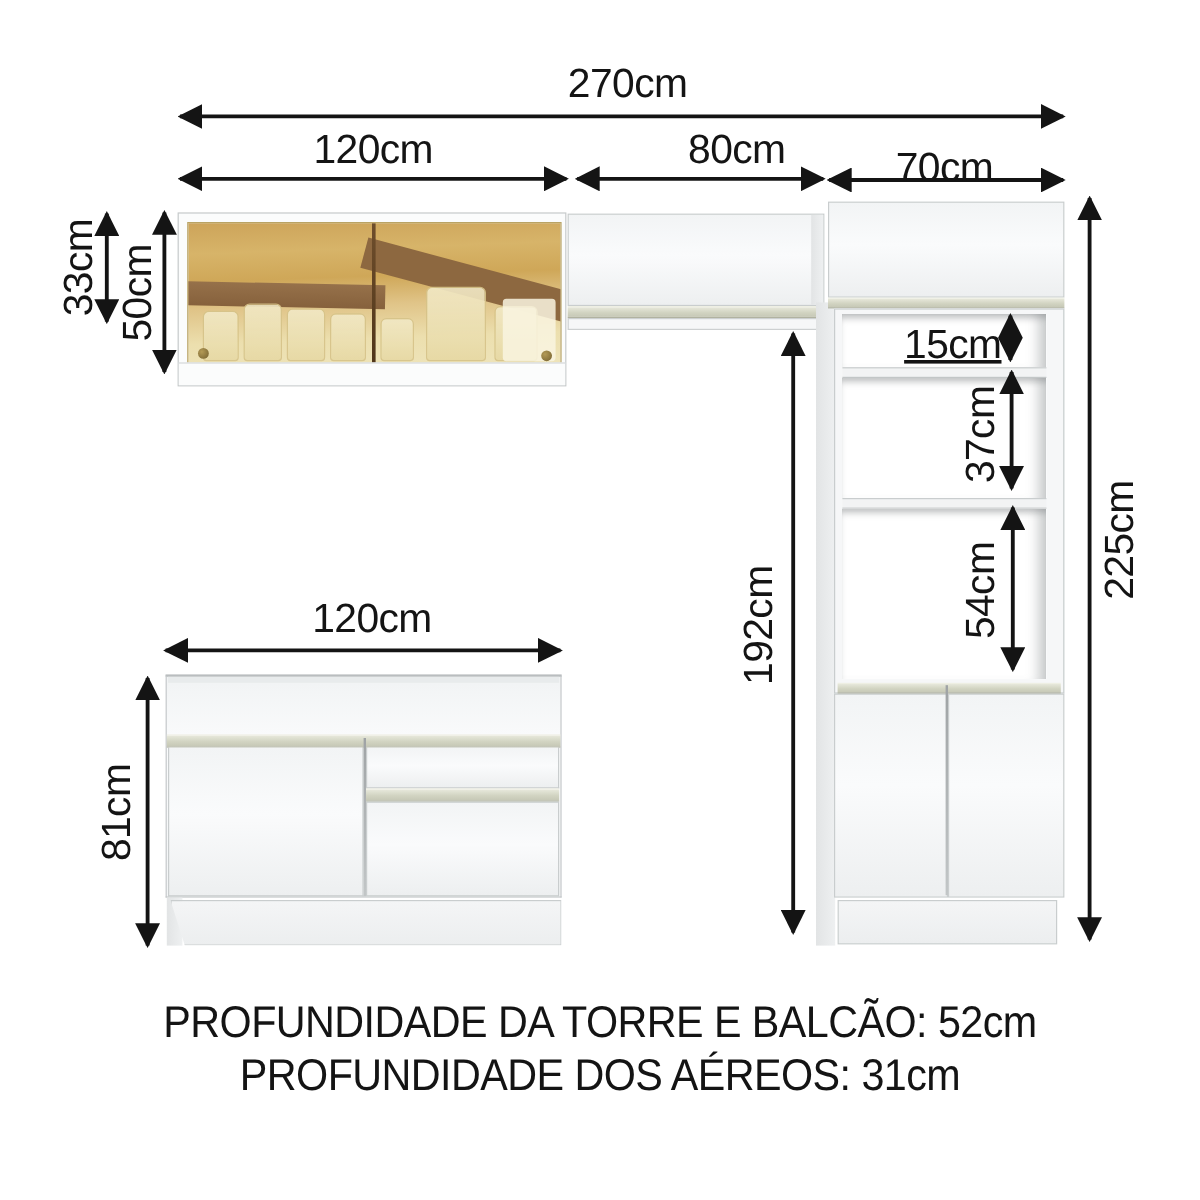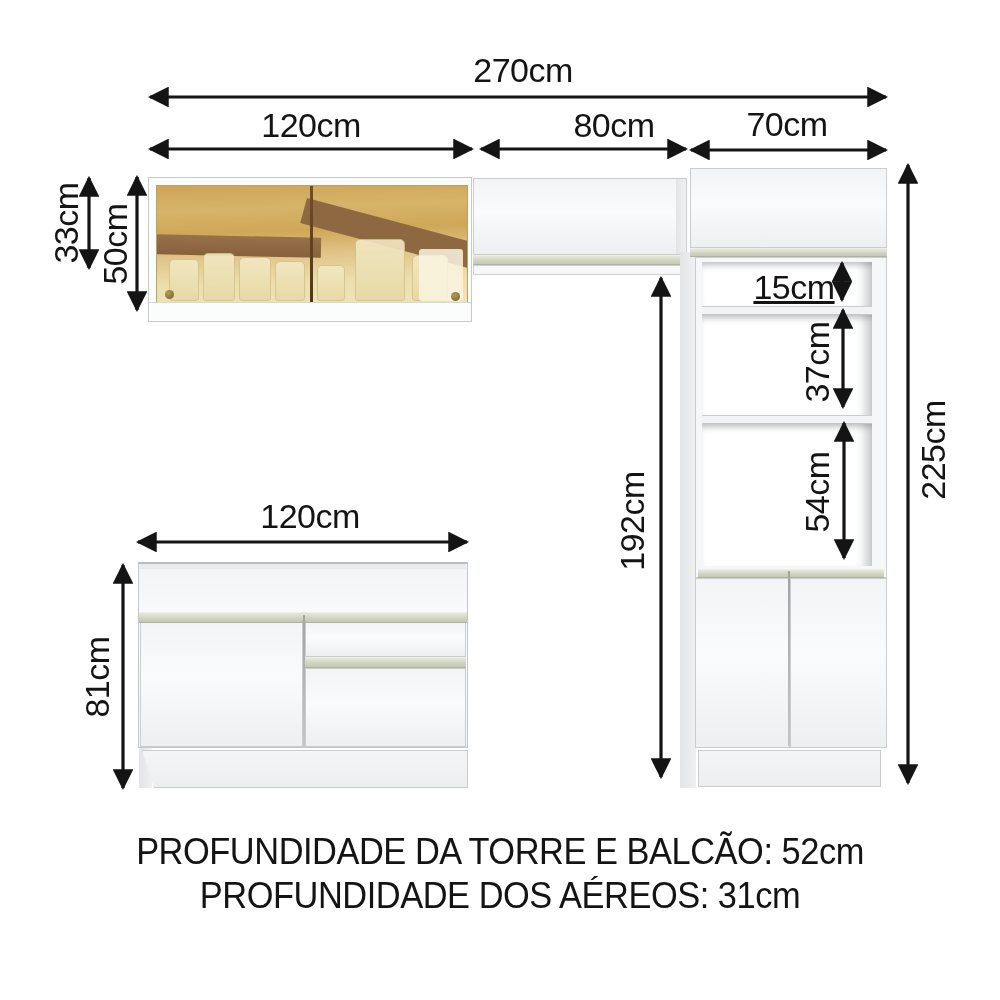--- a/index.html
+++ b/index.html
@@ -142,21 +142,21 @@
       <line x1="843" y1="310" x2="843" y2="407" marker-start="url(#ah)" marker-end="url(#ah)"></line>
       <line x1="844" y1="423" x2="844" y2="558" marker-start="url(#ah)" marker-end="url(#ah)"></line>
       <line x1="123" y1="565" x2="123" y2="788" marker-start="url(#ah)" marker-end="url(#ah)"></line>
       <line x1="138" y1="542" x2="467" y2="542" marker-start="url(#ah)" marker-end="url(#ah)"></line>
     </g>
   </svg>
 
   <div class="dim" style="left:510px;top:70px;margin-left:13px;">270cm</div>
   <div class="dim" style="left:311px;top:125px;">120cm</div>
   <div class="dim" style="left:567px;top:125px;margin-left:47px;">80cm</div>
-  <div class="dim" style="left:787px;top:124px;">70cm</div>
+  <div class="dim" style="left:787px;top:140px;">70cm</div>
   <div class="dim rot" style="left:66px;top:223px;">33cm</div>
   <div class="dim rot" style="left:115px;top:244px;">50cm</div>
   <div class="dim rot" style="left:632px;top:521px;">192cm</div>
   <div class="dim rot" style="left:933px;top:450px;">225cm</div>
   <div class="dim" style="left:794px;top:287px;text-decoration:underline;">15cm</div>
   <div class="dim rot" style="left:817px;top:362px;">37cm</div>
   <div class="dim rot" style="left:817px;top:492px;">54cm</div>
   <div class="dim rot" style="left:97px;top:677px;">81cm</div>
   <div class="dim" style="left:310px;top:516px;">120cm</div>
 

